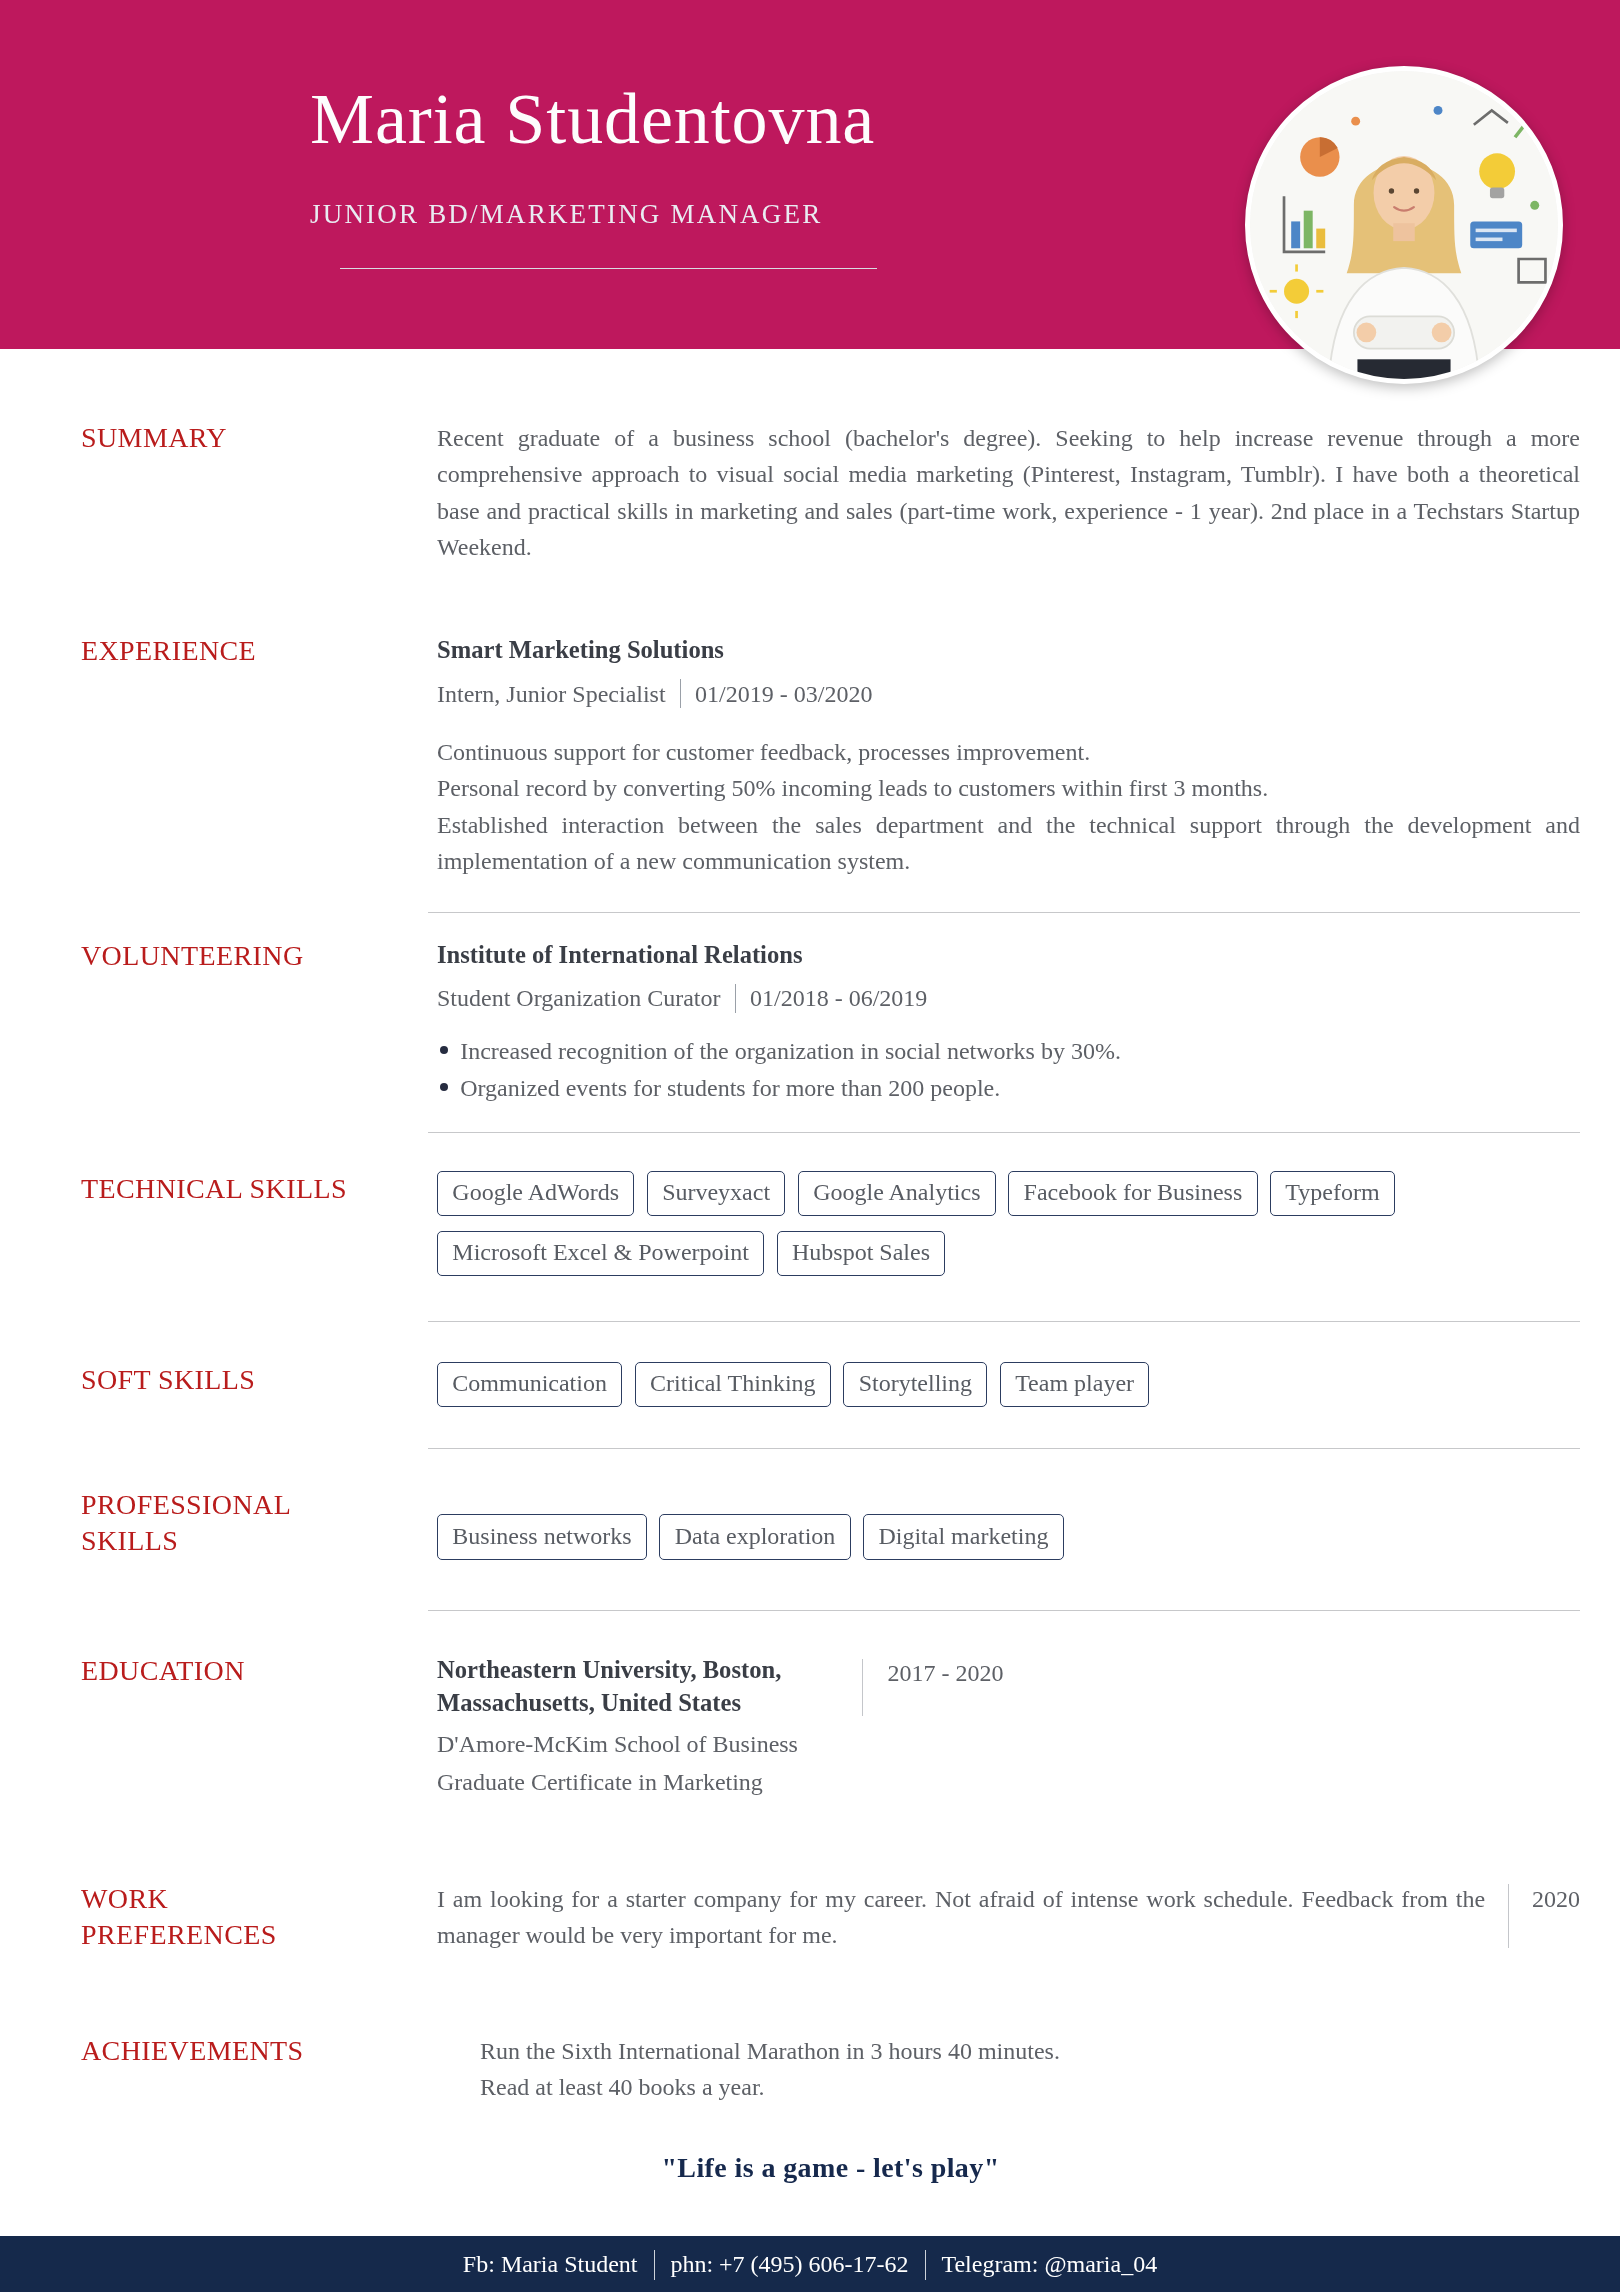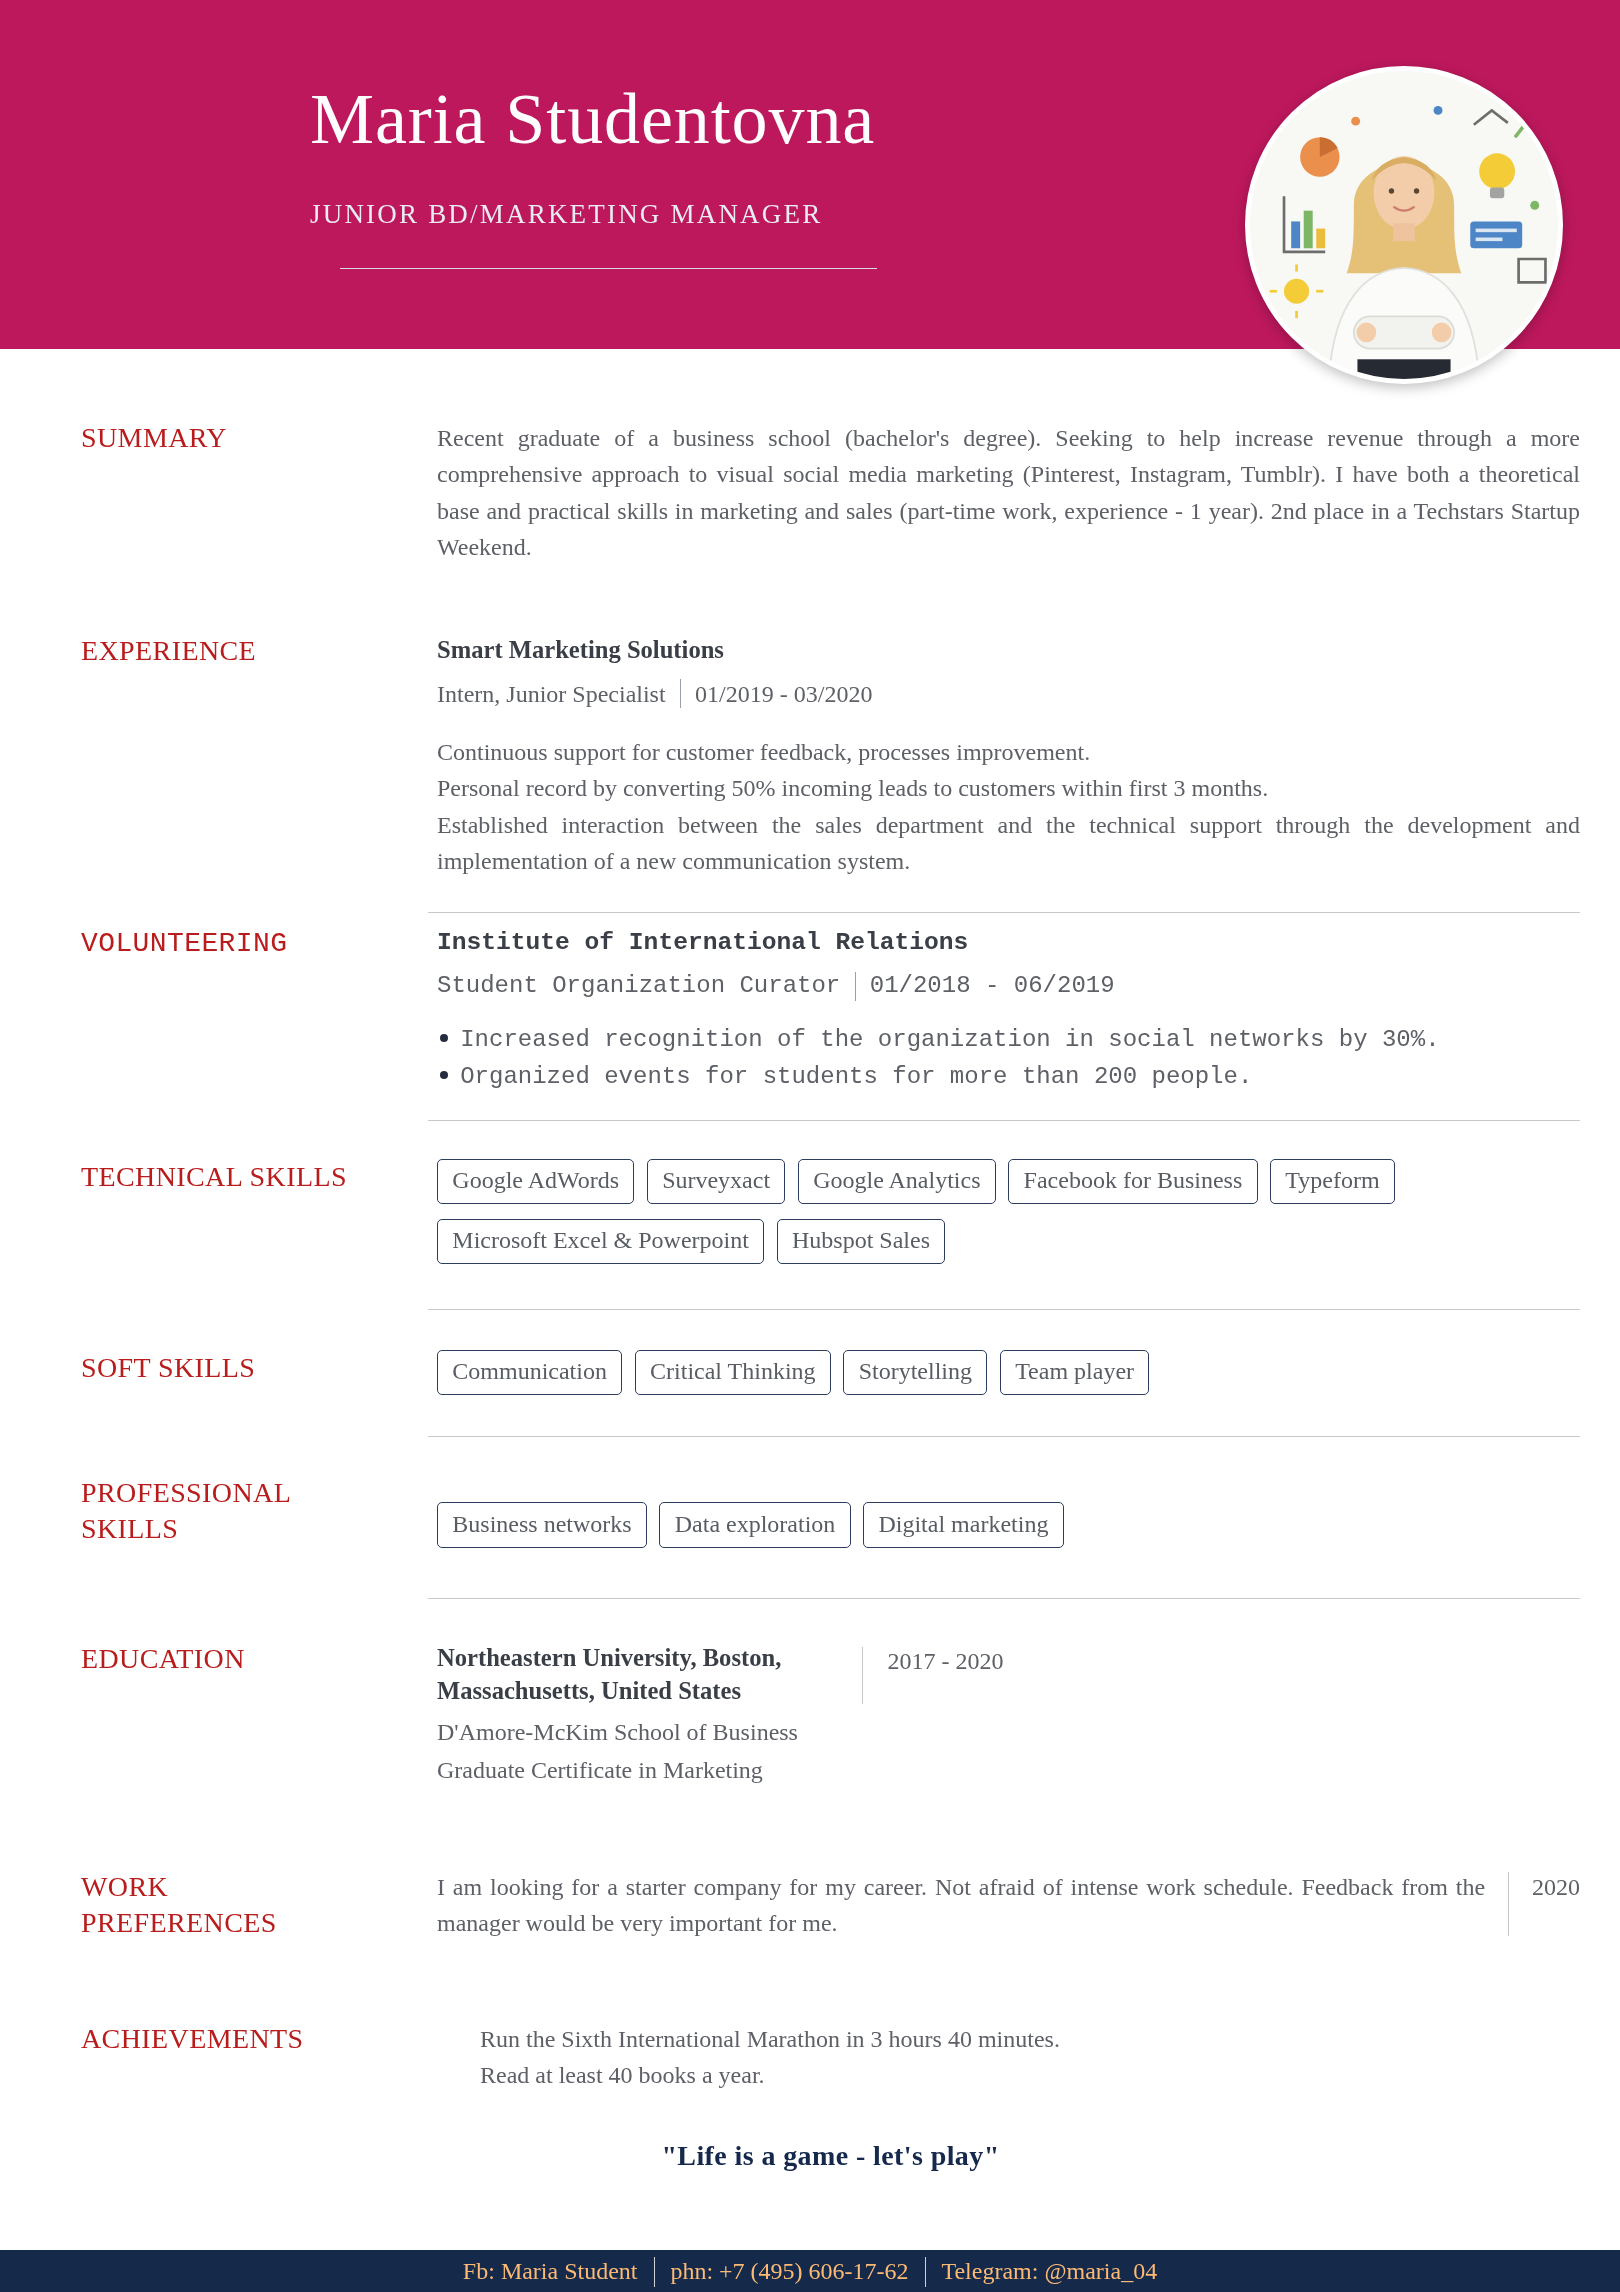--- a/index.html
+++ b/index.html
@@ -35,21 +35,21 @@
   .bullets{margin-top:16px;}
   .bullet-row{display:flex;align-items:flex-start;line-height:1.55;}
   .bullet-dot{width:8px;height:8px;border-radius:50%;background:#262c40;margin:13.4px 12.5px 0 2.7px;flex:none;}
   .pills{display:flex;flex-wrap:wrap;gap:14.3px 12.5px;}
   .pill{border:1.8px solid #2c3d60;border-radius:5px;padding:5.4px 14.3px 8px;font-size:24px;color:#585c63;white-space:nowrap;line-height:1.25;}
   .divider{height:0.9px;background:#c7c8ca;margin-left:347px;}
   
   .s-summary{margin-top:69px;}
   .s-experience{margin-top:66px;}
   .d1{margin-top:32px;}
-  .s-volunteering{margin-top:12px;font-family:Liberation Mono, monospace;}
+  .s-volunteering{margin-top:24px;}
   .d2{margin-top:25px;}
   .s-technical{margin-top:36px;}
   .d3{margin-top:45px;}
   .s-soft{margin-top:38px;}
   .d4{margin-top:41px;}
   .s-professional{margin-top:36px;align-items:flex-end;}
   .d5{margin-top:50px;}
   .s-education{margin-top:41px;}
   .s-work{margin-top:79px;}
   .s-achievements{margin-top:77px;gap:43px;}
@@ -61,22 +61,22 @@
   .edu-line{margin-top:7.2px;line-height:1.45;}
   .edu-line + .edu-line{margin-top:3.6px;}
   
   .work-row{display:flex;align-items:stretch;}
   .work-text{flex:1;text-align:justify;}
   .work-vline{width:0.9px;background:#c4c6ca;margin:3.6px 0 5.4px 23px;flex:none;}
   .work-dates{margin-left:23px;flex:none;color:#5d6066;}
   
   .quote{text-align:center;font-weight:700;color:#16294d;font-size:28px;margin-top:47px;letter-spacing:0.4px;}
   .footer{
-    position:absolute;left:0;bottom:0;width:100%;height:43px;background:#15294b;
-    display:flex;align-items:center;justify-content:center;color:#fdba74;font-size:24px;
+    position:absolute;left:0;bottom:0;width:100%;height:57px;background:#15294b;
+    display:flex;align-items:center;justify-content:center;color:#ffffff;font-size:24px;
   }
   .fsep{width:0.9px;height:30px;background:#cdd2da;margin:0 16px;flex:none;}
 </style>
 </head>
 <body>
 
 <div class="page">
 
   <header class="header">
     <div class="header-text">

